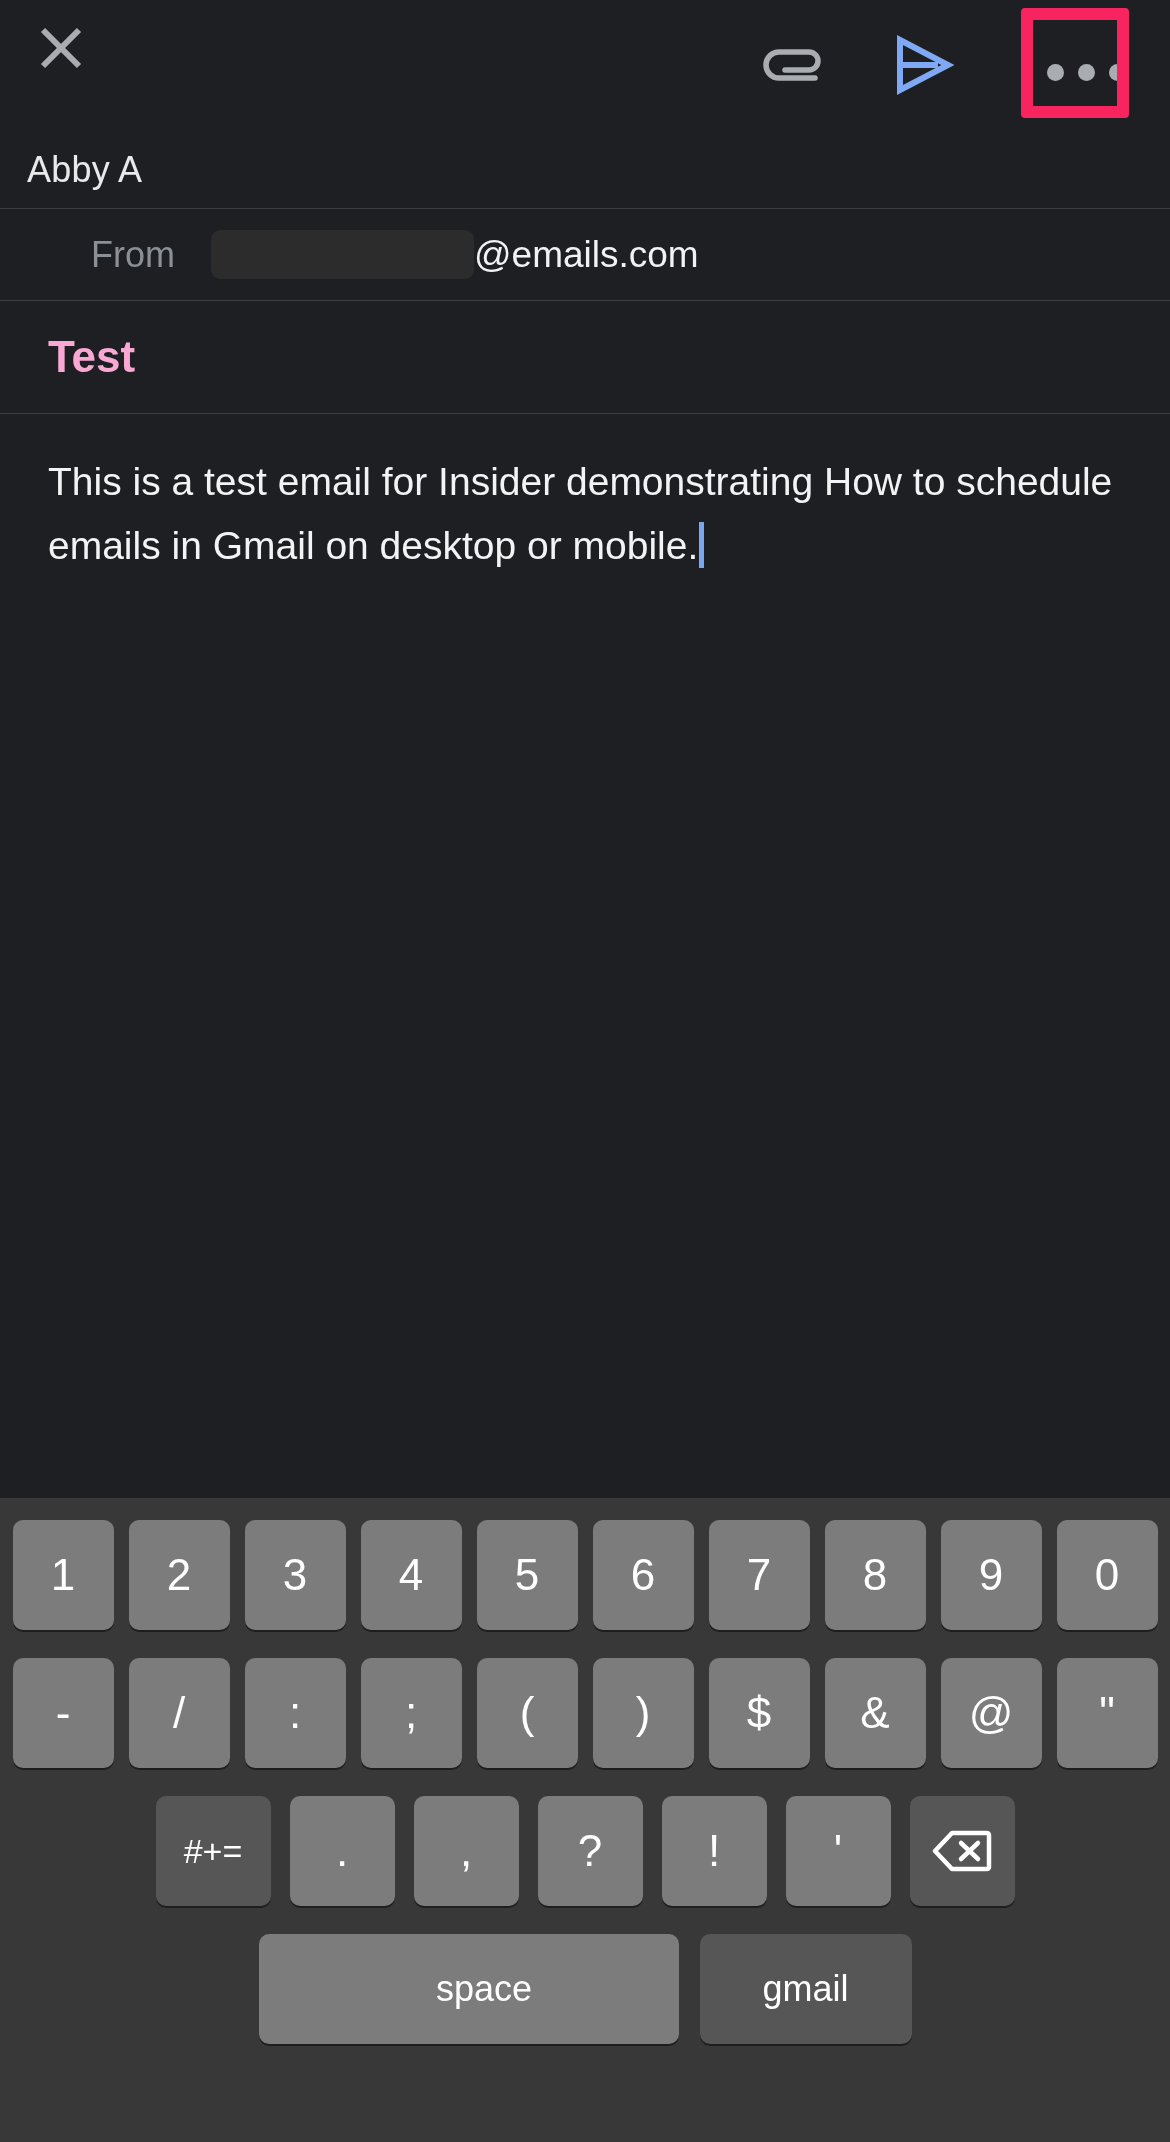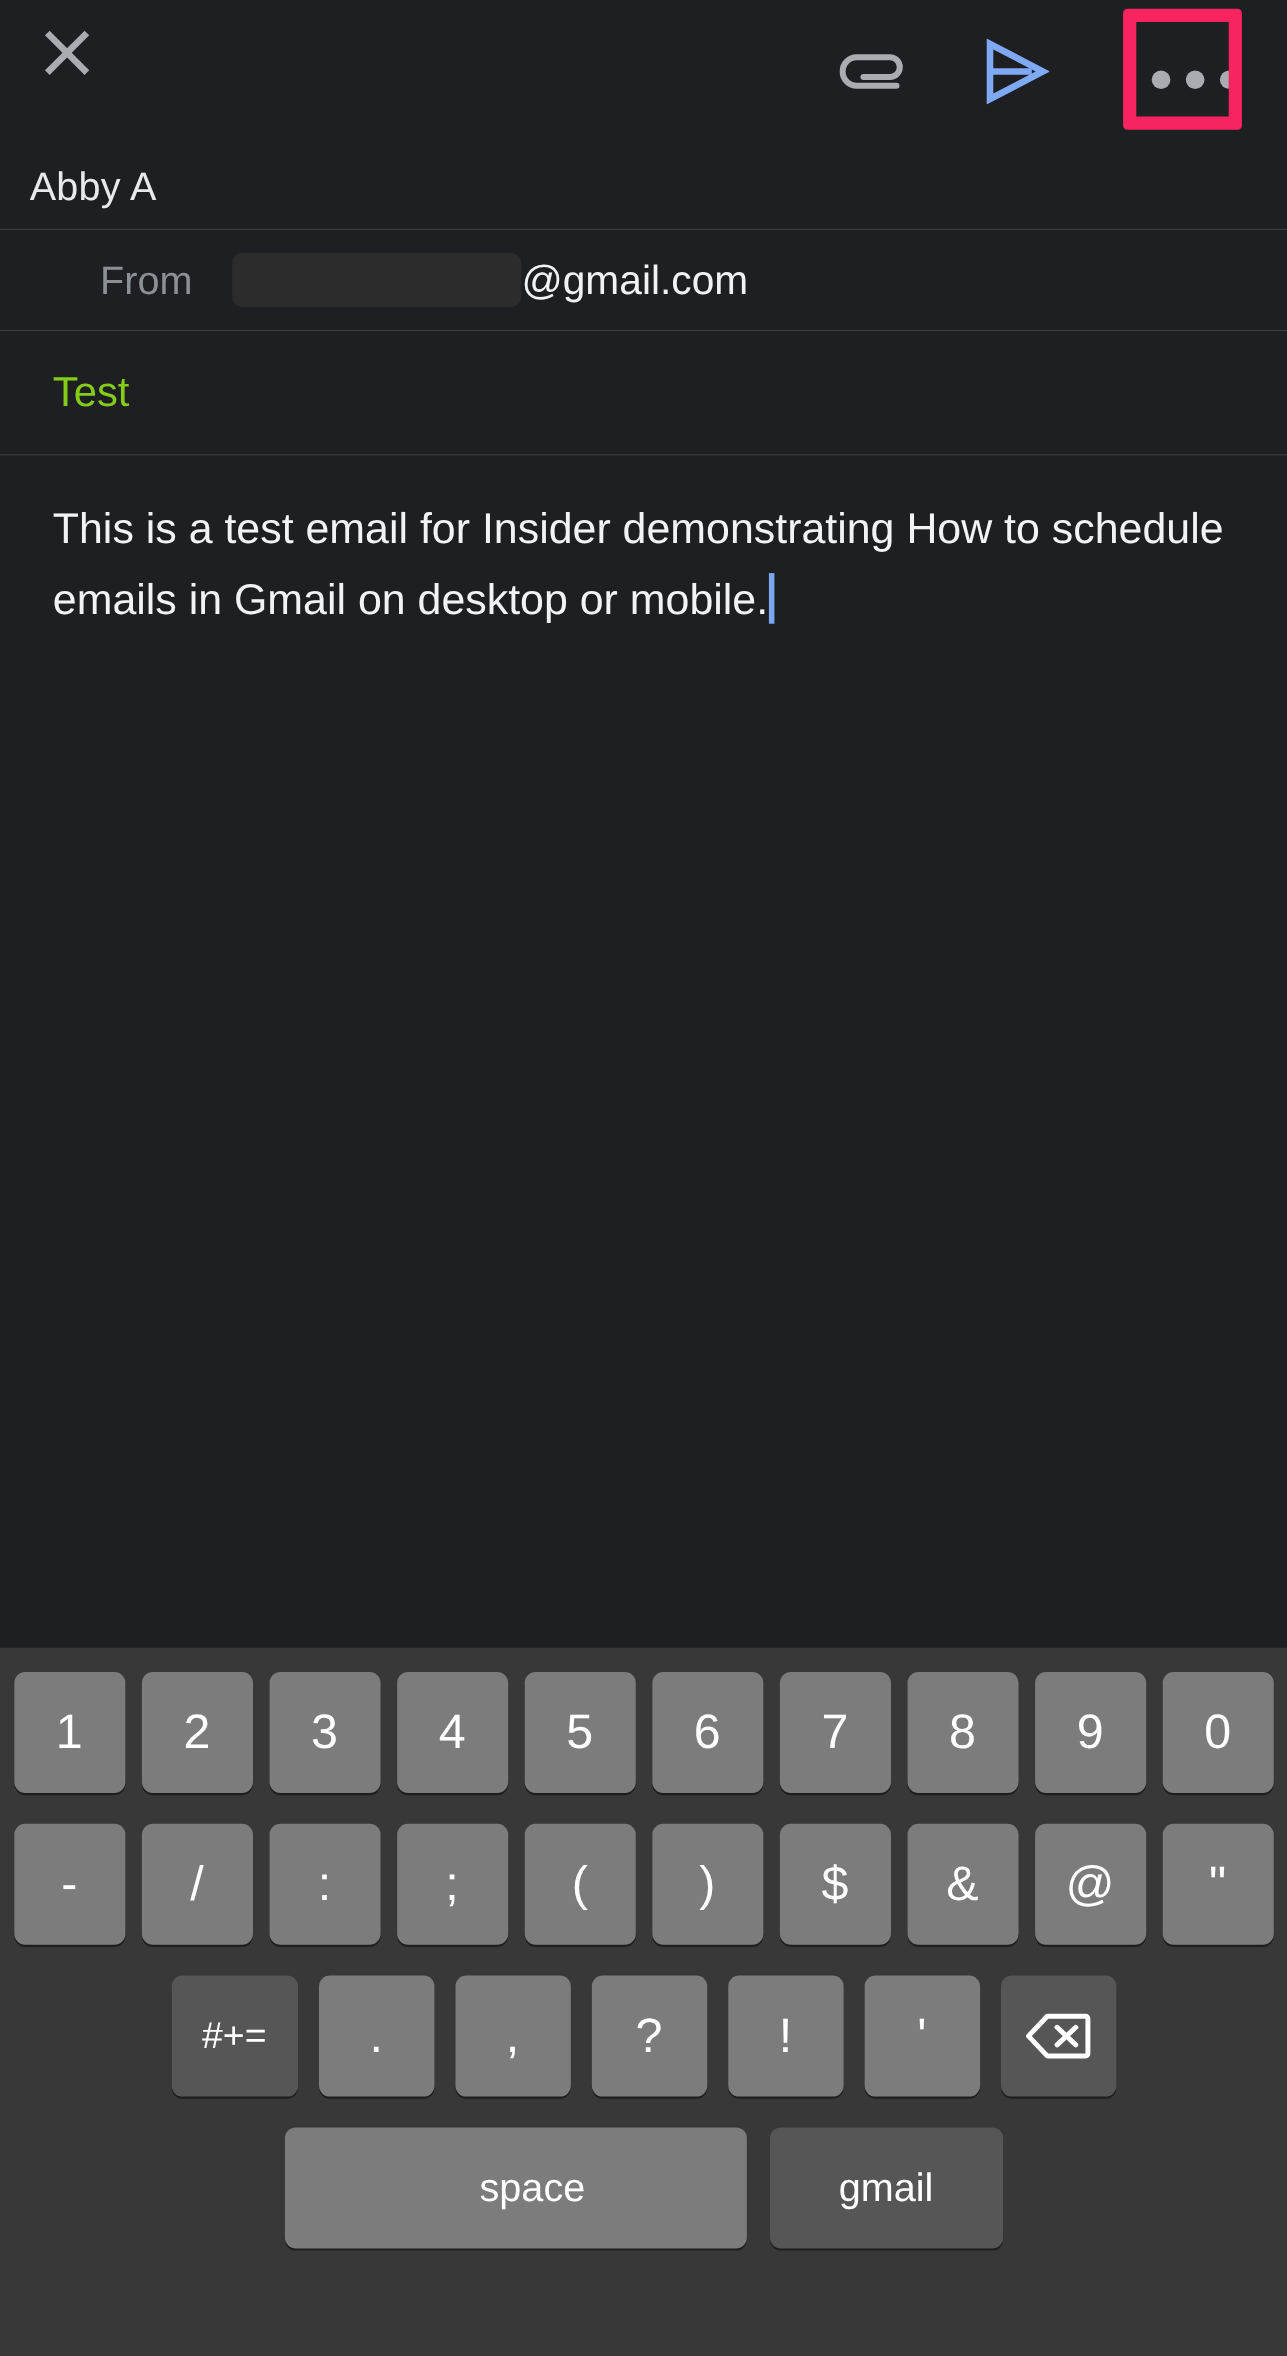--- a/index.html
+++ b/index.html
@@ -59,21 +59,21 @@
   }
   .from-redaction {
     margin-left:36px; width:263px; height:49px; border-radius:9px; background:#2c2c2c;
   }
   .from-domain { color:#f0f2f3; font-size:37px; margin-left:0px; }
 
   .subject-row {
     position:absolute; left:0; top:301px; width:1170px; height:112px;
     display:flex; align-items:center;
   }
-  .subject-text { margin-left:48px; color:#84cc16; font-size:38px; }
+  .subject-text { margin-left:48px; color:#f9a8d4; font-size:44px;font-weight:bold; }
 
   .body-area {
     position:absolute; left:0; top:414px; width:1170px; height:1084px;
     padding:36px 48px 0 48px;
   }
   .body-text {
     color:#f1f3f4; font-size:39px; line-height:64px; max-width:1075px;
     white-space:pre-wrap; position:relative;
   }
   .caret {
@@ -147,21 +147,21 @@
   </div>
 
   <div class="to-row">
     <span class="to-name">Abby A</span>
   </div>
   <div class="divider" style="top:208px"></div>
 
   <div class="from-row">
     <span class="from-label">From</span>
     <span class="from-redaction"></span>
-    <span class="from-domain">@gmail.com</span>
+    <span class="from-domain">@emails.com</span>
   </div>
   <div class="divider" style="top:300px"></div>
 
   <div class="subject-row">
     <span class="subject-text">Test</span>
   </div>
   <div class="divider" style="top:413px"></div>
 
   <div class="body-area">
     <div class="body-text"><span>This is a test email for Insider demonstrating How to schedule emails in Gmail on desktop or mobile.</span><span class="caret"></span></div>

